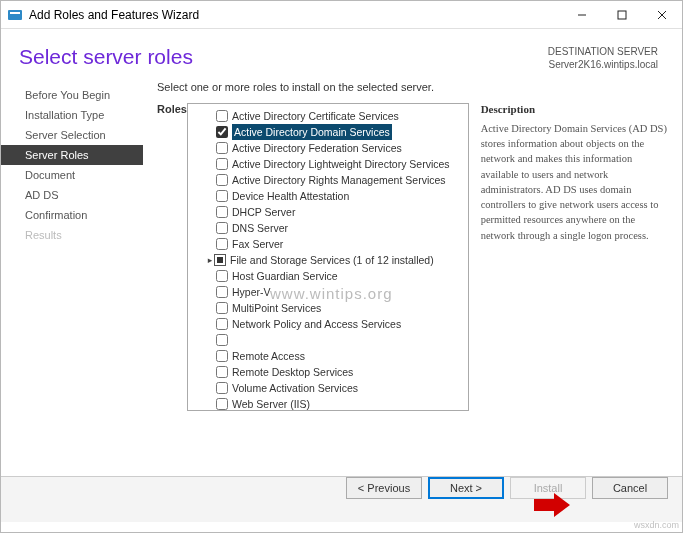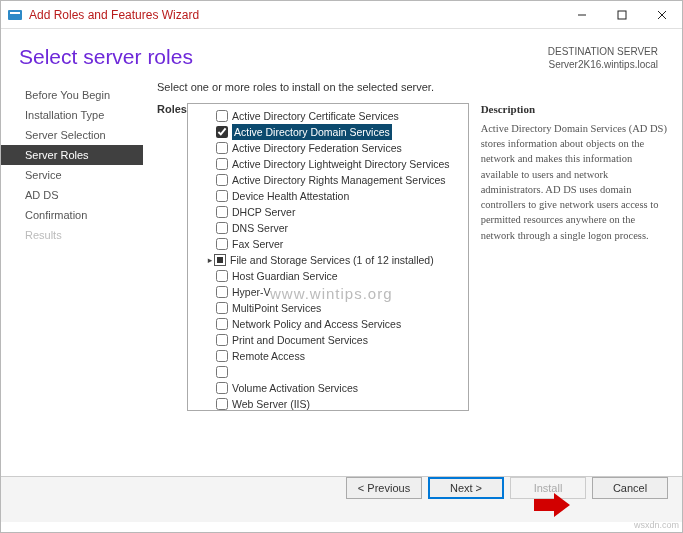--- a/index.html
+++ b/index.html
@@ -22,21 +22,21 @@
       background: #fff;
     }
     .titlebar .icon {
       width: 16px;
       height: 16px;
       display: inline-block;
       margin-right: 6px;
     }
     .titlebar .title {
       font-size: 12px;
-      color: #b91c1c;
+      color: #000000;
       flex: 1;
     }
     .winbtns {
       display: flex;
       height: 100%;
     }
     .winbtn {
       width: 40px;
       height: 100%;
       display: flex;
@@ -260,21 +260,21 @@
     <div>Server2K16.wintips.local</div>
   </div>
 </div>
 
 <div class="content">
   <div class="sidebar" id="sidebar-nav">
       <div class="nav-item">Before You Begin</div>
       <div class="nav-item">Installation Type</div>
       <div class="nav-item">Server Selection</div>
       <div class="nav-item selected">Server Roles</div>
-      <div class="nav-item">Service</div>
+      <div class="nav-item">Document</div>
       <div class="nav-item">AD DS</div>
       <div class="nav-item">Confirmation</div>
       <div class="nav-item disabled">Results</div>
     </div>
 
   <div class="main">
     <div class="instruction">Select one or more roles to install on the selected server.</div>
     <div class="two-col">
       <div class="roles-col">
         <div class="section-label">Roles</div>
@@ -331,28 +331,28 @@
             <div class="role-row">
               <input type="checkbox" style="">
               <span class="lbl">MultiPoint Services</span>
             </div>
             <div class="role-row">
               <input type="checkbox" style="">
               <span class="lbl">Network Policy and Access Services</span>
             </div>
             <div class="role-row">
               <input type="checkbox" style="">
-              <span class="lbl">Print and Document Services</span>
             </div>
             <div class="role-row">
               <input type="checkbox" style="">
               <span class="lbl">Remote Access</span>
             </div>
             <div class="role-row">
               <input type="checkbox" style="">
+              <span class="lbl">Remote Desktop Services</span>
             </div>
             <div class="role-row">
               <input type="checkbox" style="">
               <span class="lbl">Volume Activation Services</span>
             </div>
             <div class="role-row">
               <input type="checkbox" style="">
               <span class="lbl">Web Server (IIS)</span>
             </div>
             <div class="role-row">

